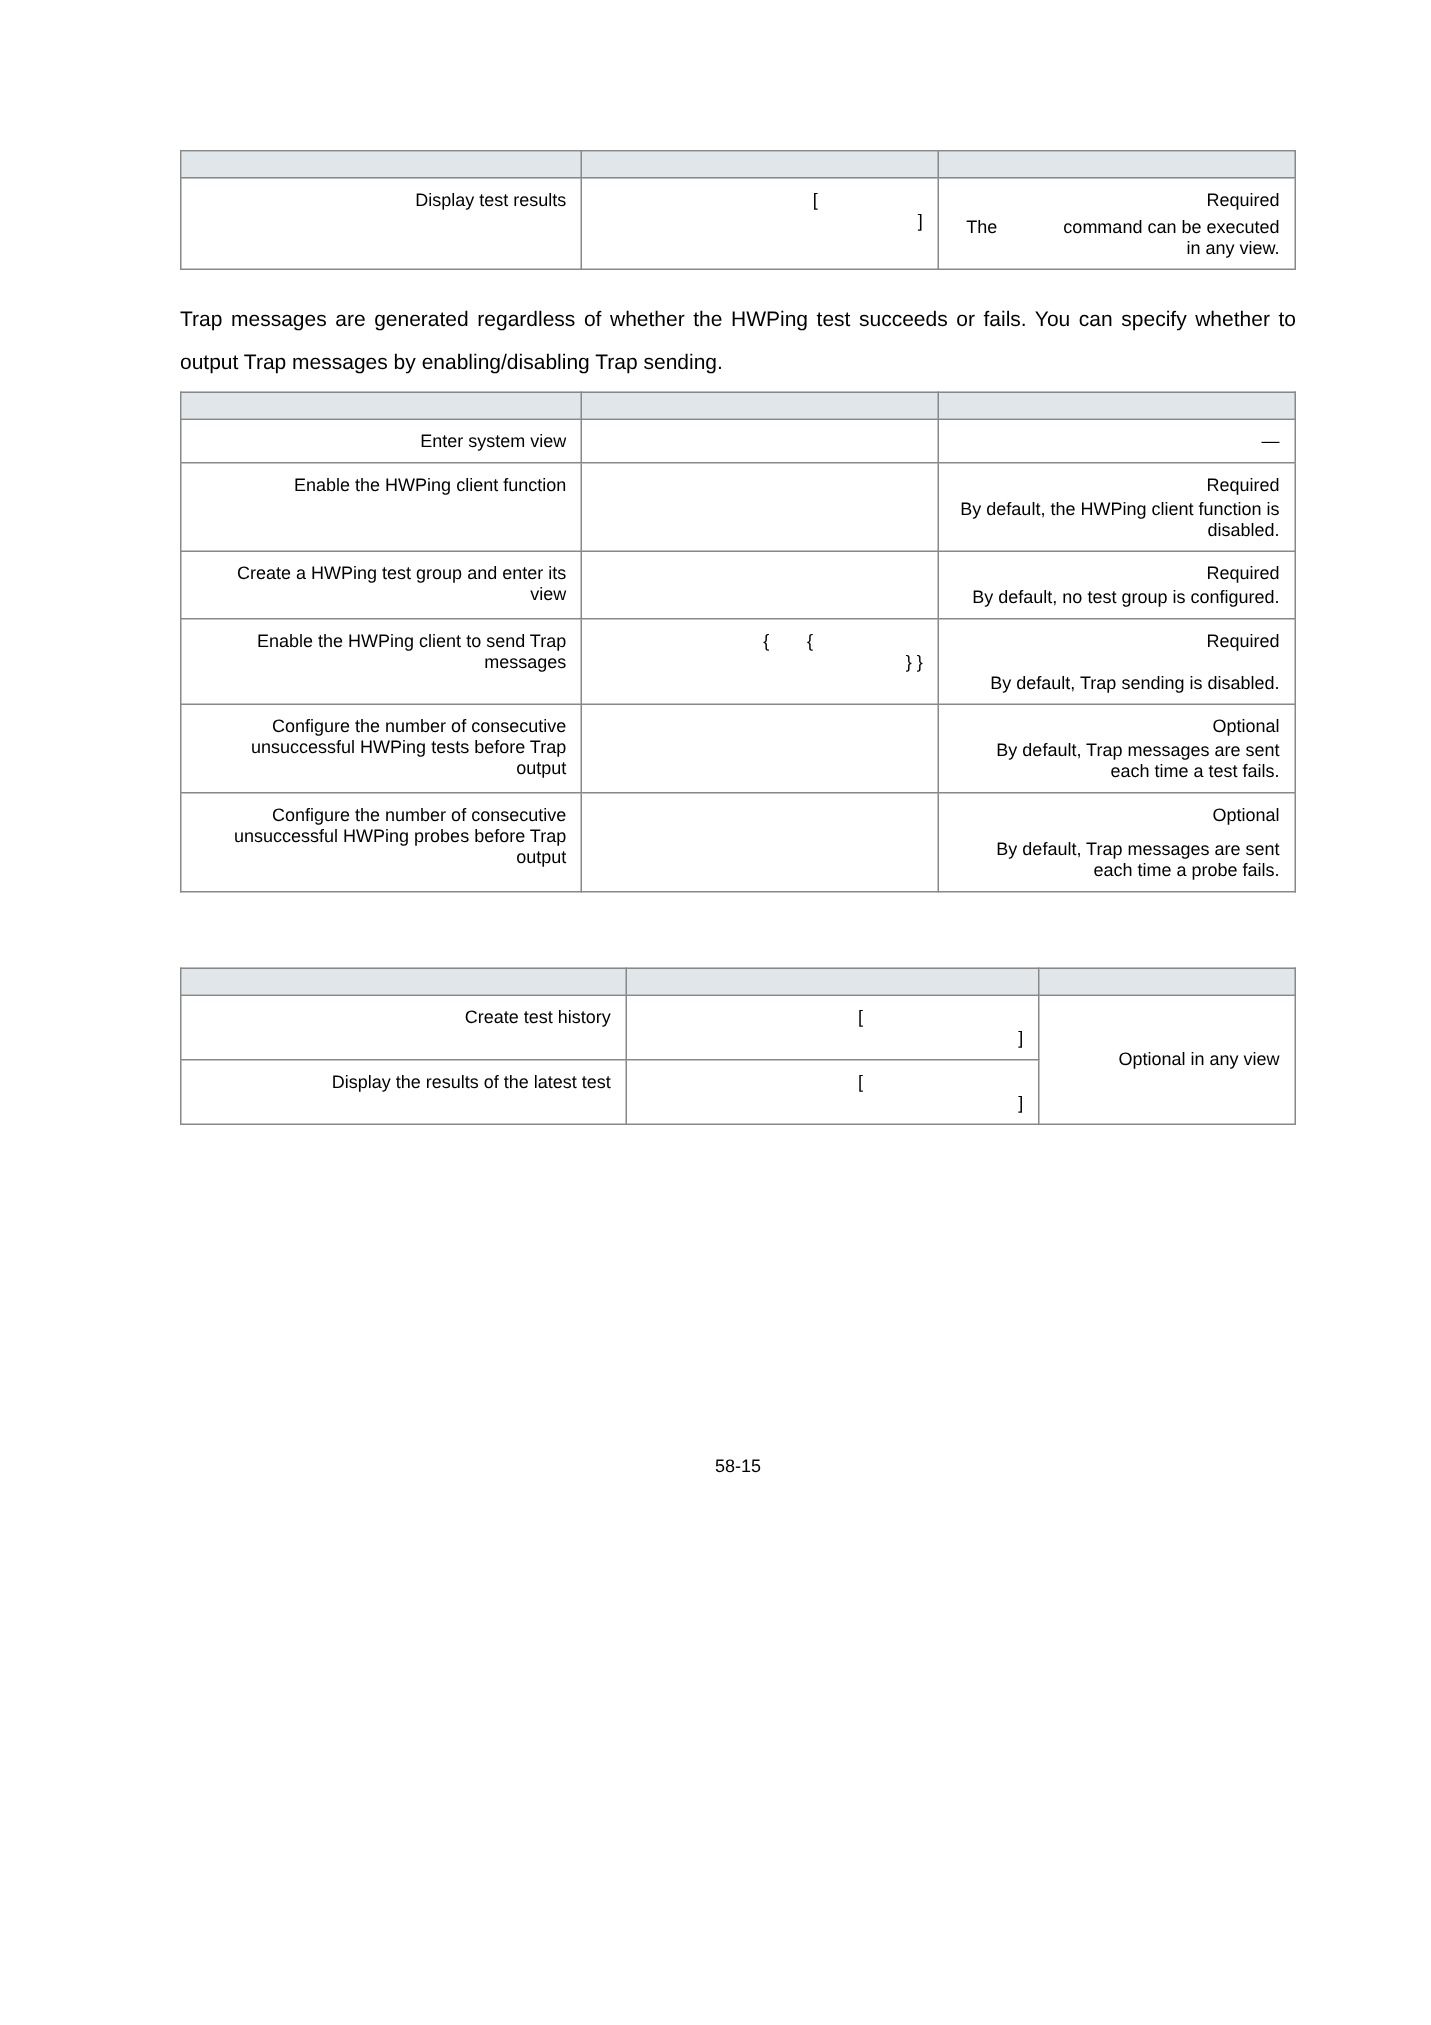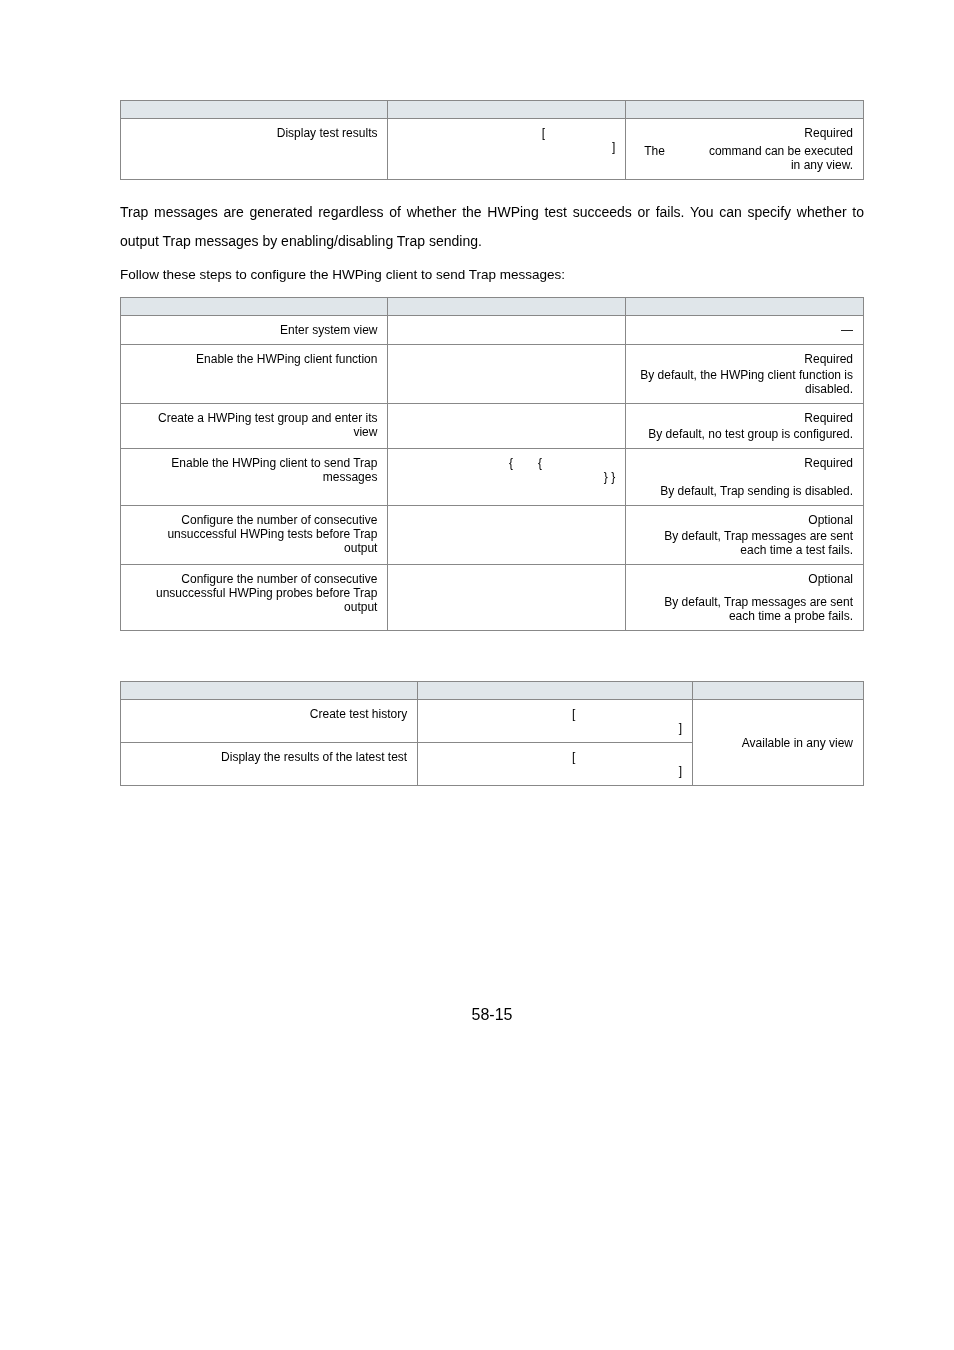--- a/index.html
+++ b/index.html
@@ -37,21 +37,21 @@
     margin: 18px 0 4px 0;
     text-align: justify;
   }
   .body-line {
     font-size: 13.5px;
     line-height: 2.1;
     margin: 0 0 8px 0;
   }
   .page-num {
     text-align: center;
-    font-size: 16px;
+    font-size: 12px;
     margin-top: 220px;
   }
 </style>
 </head>
 <body>
 
 <div class="page">
 
   <table class="tbl">
     <tbody>
@@ -67,21 +67,20 @@
       </td>
       <td>
         <div>Required</div>
         <div style="margin-top:4px;">The <span style="color:#fff;">display</span> command can be executed in any view.</div>
       </td>
     </tr>
   </tbody>
     </table>
 
   <p class="body-para">Trap messages are generated regardless of whether the HWPing test succeeds or fails. You can specify whether to output Trap messages by enabling/disabling Trap sending.</p>
-  <p class="body-line">Follow these steps to configure the HWPing client to send Trap messages:</p>
 
   <table class="tbl">
     <tbody>
         <tr>
       <td class="header-cell" style="width:36%;"></td>
       <td class="header-cell" style="width:32%;"></td>
       <td class="header-cell" style="width:32%;"></td>
     </tr>
     <tr>
       <td>Enter system view</td>
@@ -140,21 +139,21 @@
         <tr>
       <td class="header-cell" style="width:40%;"></td>
       <td class="header-cell" style="width:37%;"></td>
       <td class="header-cell" style="width:23%;"></td>
     </tr>
     <tr>
       <td>Create test history</td>
       <td>
         <span style="color:#fff;">display hwping history </span>[<span style="color:#fff;"> administrator-name operation-tag </span>]
       </td>
-      <td rowspan="2" style="vertical-align:middle;">Available in any view</td>
+      <td rowspan="2" style="vertical-align:middle;">Optional in any view</td>
     </tr>
     <tr>
       <td>Display the results of the latest test</td>
       <td>
         <span style="color:#fff;">display hwping results </span>[<span style="color:#fff;"> administrator-name operation-tag </span>]
       </td>
     </tr>
   </tbody>
     </table>
 

